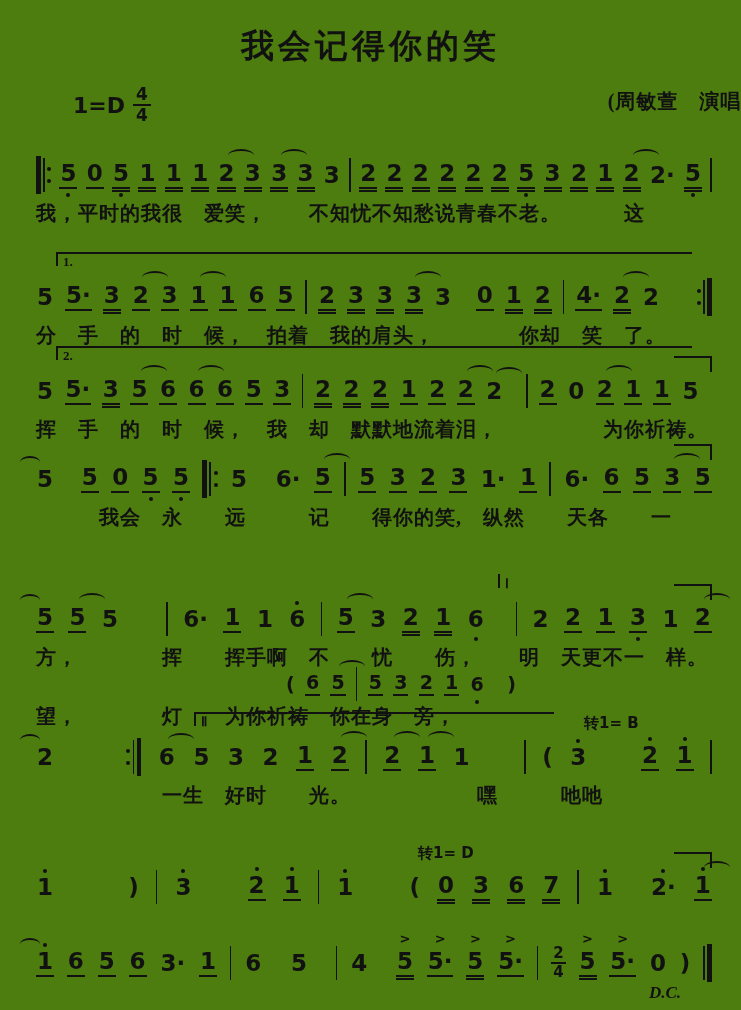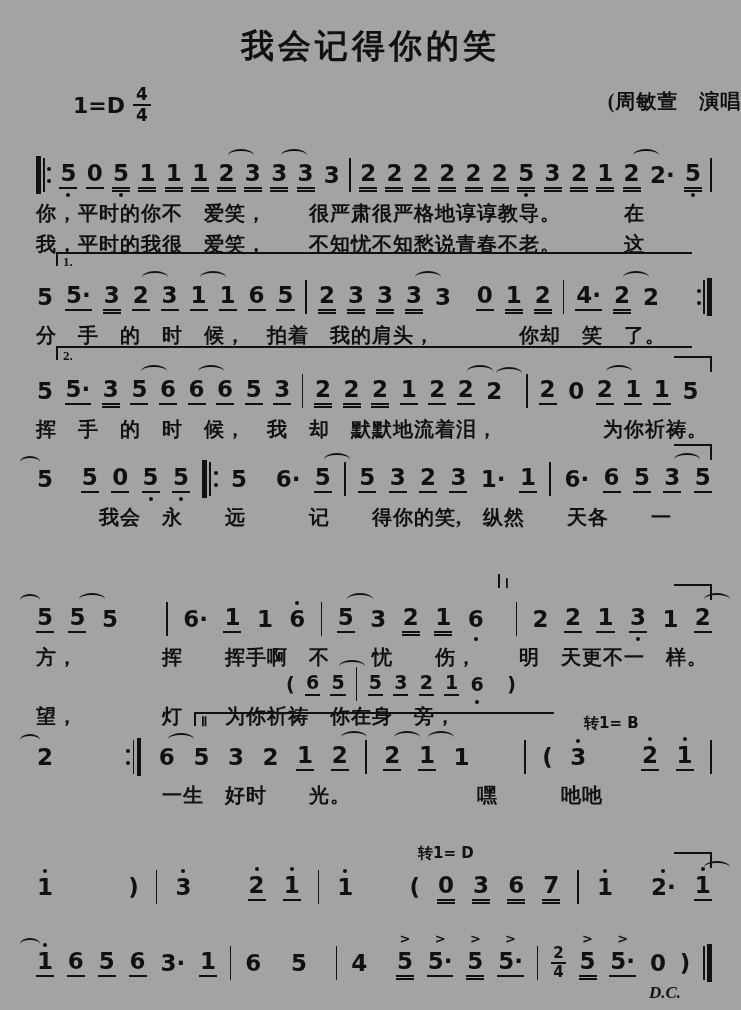--- a/index.html
+++ b/index.html
@@ -1,17 +1,17 @@
 <!DOCTYPE html>
 <html><head>
 <meta charset="utf-8">
 <style>
   html,body{margin:0;padding:0;background:#e8e8e8;}
   .sheet{
-    position:relative;width:741px;height:1010px;background:#a3a3a3;
+    position:relative;width:741px;height:1010px;background:#4d7c0f;
     margin:0 auto;overflow:hidden;color:#111;
     font-family:"DejaVu Sans","Liberation Sans",sans-serif;
   }
   .title{
     position:absolute;top:24px;left:0;width:100%;text-align:center;
     font-size:33px;font-weight:bold;letter-spacing:4px;margin:0;
     font-family:"Liberation Sans",sans-serif;
   }
   .keyrow{position:absolute;top:86px;left:73px;display:flex;align-items:center;gap:8px;}
   .keysig{font-size:22px;font-weight:bold;}
@@ -110,21 +110,20 @@
           <span class="note u2">3</span>
           <span class="note u2">2</span>
           <span class="note u2">1</span>
           <span class="note u2">2<i class="arc"></i></span>
           <span class="note">2·</span>
           <span class="note u2">5<i class="dot-below"></i></span>
           <span class="bar-group">
             <i class="bar-thin"></i>
           </span>
         </div>
-        <div class="lyric">你，平时的你不　爱笑，　　很严肃很严格地谆谆教导。　　　在</div>
         <div class="lyric">我，平时的我很　爱笑，　　不知忧不知愁说青春不老。　　　这</div>
       </div>
       <div class="system" style="top: 252px;">
         <div class="volta" style="left: 20px; width: 634px; top: 0px;">
           <span>1.</span>
         </div>
         <div class="notes" style="margin-top: 24px;">
           <span class="note">5</span>
           <span class="note u1">5·</span>
           <span class="note u2">3</span>

